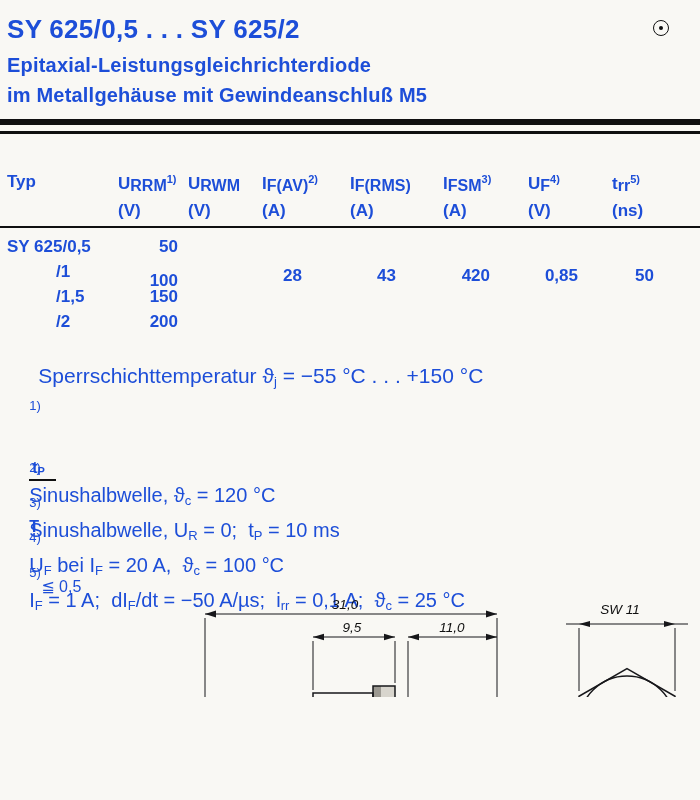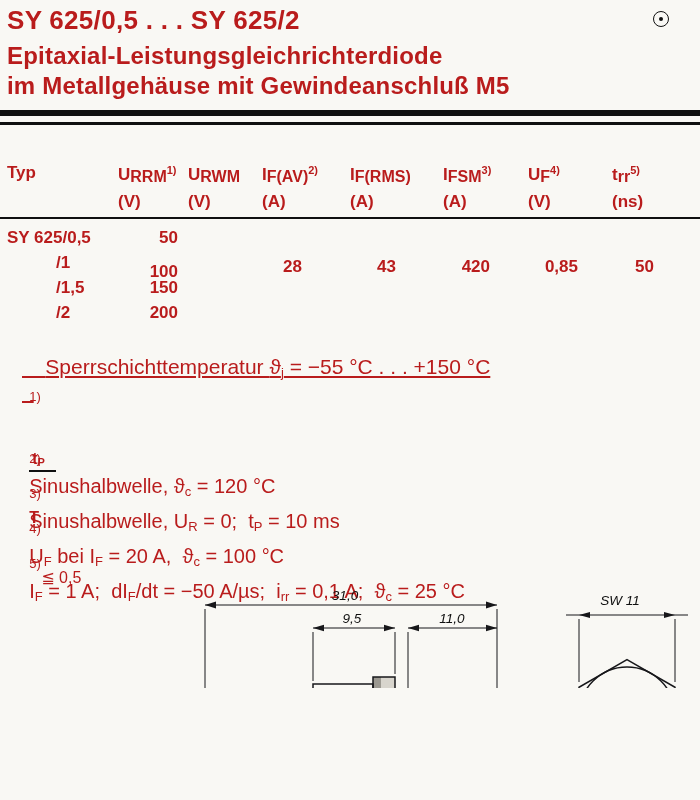--- a/index.html
+++ b/index.html
@@ -1,46 +1,46 @@
 <!DOCTYPE html>
 <html><head>
 <meta charset="utf-8">
 <style>
   * { margin:0; padding:0; box-sizing:border-box; }
   html,body { width:700px; height:800px; }
   body {
     font-family:"Liberation Sans","DejaVu Sans",sans-serif;
     background:#f9f8f4;
   }
-  .sheet { position:relative; width:700px; height:688px; background:#f9f8f4; color:#b91c1c; overflow:hidden; }
+  .sheet { position:relative; width:700px; height:688px; background:#f9f8f4; color:#1d4ed8; overflow:hidden;margin-top:9px; }
 
   .title { position:absolute; left:7px; top:5px; font-size:26px; font-weight:bold; letter-spacing:.3px; }
   .brand { position:absolute; left:653px; top:11px; width:16px; height:16px; border:1.6px solid #101010; border-radius:50%; }
   .brand::after { content:""; position:absolute; left:50%; top:50%; width:4px; height:4px; margin:-2px 0 0 -2px; background:#101010; border-radius:50%; }
-  .subtitle { position:absolute; left:7px; top:41px; font-size:24px; font-weight:bold; line-height:30px; letter-spacing:.2px; }
+  .subtitle { position:absolute; left:7px; top:41px; font-size:20px; font-weight:bold; line-height:30px; letter-spacing:.2px; }
 
   .rule-a { position:absolute; left:0; right:0; top:110px; height:6px; background:#101010; }
   .rule-b { position:absolute; left:0; right:0; top:122px; height:3px; background:#101010; }
   .rule-c { position:absolute; left:0; right:0; top:217px; height:2px; background:#101010; }
 
   .th-typ { position:absolute; left:7px; top:163px; font-size:17px; font-weight:bold; }
   .th { position:absolute; top:160px; font-size:17px; font-weight:bold; line-height:20px; }
   .th sub { font-size:16px; vertical-align:-2px; }
   .th sup { font-size:11px; vertical-align:6px; }
   .th .unit { display:block; margin-top:5px; }
   .c0{left:118px}.c1{left:188px}.c2{left:262px}.c3{left:350px}.c4{left:443px}.c5{left:528px}.c6{left:612px}
 
   .cell { position:absolute; font-size:17px; font-weight:bold; white-space:pre; }
   .typ0{left:7px;top:228px}.typ1{left:56px;top:253px}.typ2{left:56px;top:278px}.typ3{left:56px;top:303px}
   .urrm { left:118px; width:60px; text-align:right; }
   .r0{top:228px}.r1{top:262px}.r2{top:278px}.r3{top:303px}
   .sv { position:absolute; top:257px; font-size:17px; font-weight:bold; text-align:right; }
   .sv0{left:254px;width:48px}.sv1{left:348px;width:48px}.sv2{left:434px;width:56px}.sv3{left:518px;width:60px}.sv4{left:606px;width:48px}
 
-  .junction { position:absolute; left:22px; top:331px; font-size:21px; white-space:pre;text-decoration:underline; }
+  .junction { position:absolute; left:15px; top:331px; font-size:21px; white-space:pre; }
   .junction sub, .note sub { font-size:13px; vertical-align:-3px; }
 
   .note { position:absolute; left:7px; font-size:20px; white-space:pre; }
   .note .marker { font-size:13px; vertical-align:.55em; margin-right:9px; }
   .n1{top:366px}.n2{top:428px}.n3{top:463px}.n4{top:498px}.n5{top:533px}
 
   .frac { display:inline-block; vertical-align:middle; font-size:16px; font-weight:bold; line-height:1.15; }
   .frac .num { display:block; border-bottom:2px solid #101010; padding:0 3px 1px; }
   .frac .den { display:block; padding-top:1px; }
   .frac sub { font-size:11px; vertical-align:-2px; }

